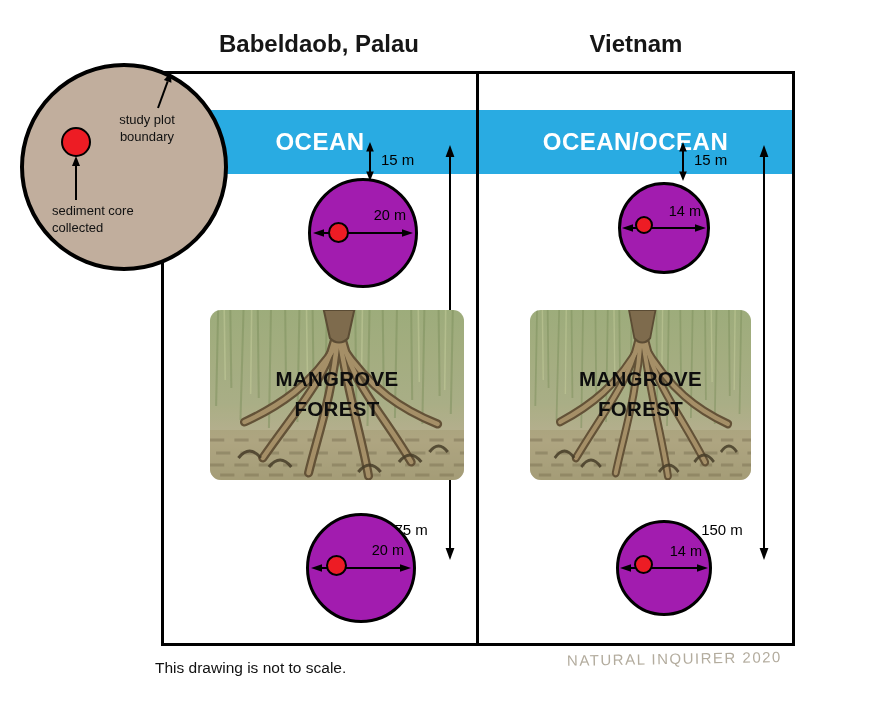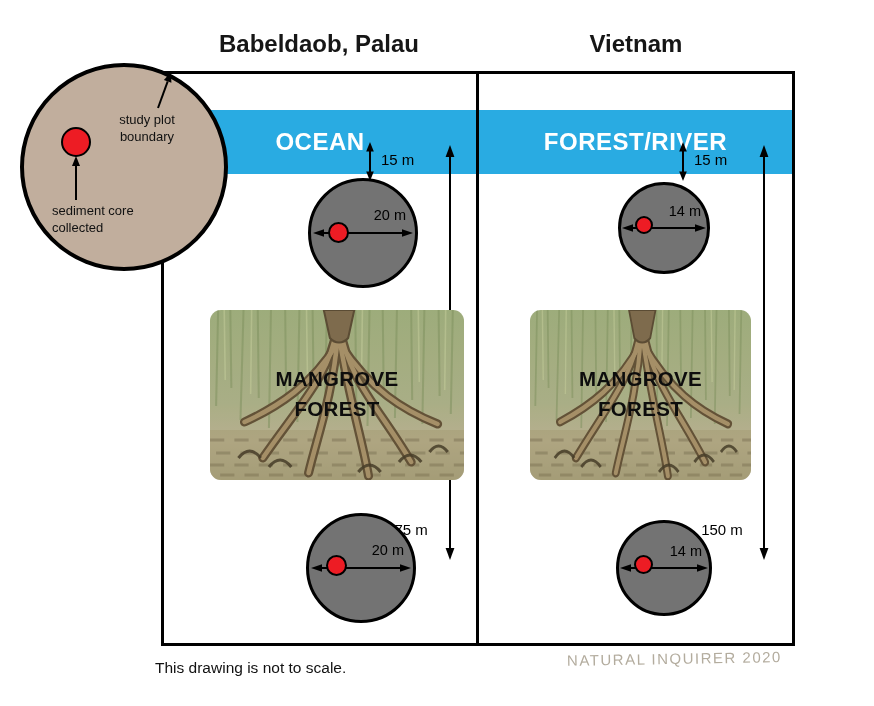--- a/index.html
+++ b/index.html
@@ -6,21 +6,21 @@
   html,body { background:#ffffff; }
   body { font-family:"Liberation Sans","DejaVu Sans",sans-serif; }
   .stage { position:relative; width:874px; height:706px; background:#fff; overflow:hidden; }
 
   .title { position:absolute; text-align:center; font-size:24px; font-weight:600; color:#161616; }
   .frame { position:absolute; border:3px solid #000; background:#fff; }
   .divider { position:absolute; background:#000; }
   .banner { position:absolute; background:#29ABE2; color:#fff; display:flex; align-items:center; justify-content:center;
             font-size:24px; font-weight:bold; letter-spacing:.5px;margin-top:36px; }
 
-  .circle { position:absolute; background:#737373; border:3px solid #000; border-radius:50%; }
+  .circle { position:absolute; background:#a21caf; border:3px solid #000; border-radius:50%; }
   .dot { position:absolute; background:#ED1C24; border:2.5px solid #000; border-radius:50%; }
   .measure { position:absolute; font-size:15px; color:#000; white-space:nowrap; }
   .measure.ra { text-align:center; }
   .dia-label { position:absolute; font-size:14.5px; color:#000; }
 
   svg.arrow { position:absolute; overflow:visible; }
   svg.arrow line { stroke:#000; stroke-width:2; }
   svg.arrow polygon { fill:#000; }
 
   .forest { position:absolute; overflow:hidden;border-radius:11px; }
@@ -43,21 +43,21 @@
   <div class="title" style="left:161px;top:30px;width:316px">Babeldaob, Palau</div>
   <div class="title" style="left:477px;top:30px;width:318px">Vietnam</div>
 
   <div class="frame" style="left:161px;top:71px;width:634px;height:575px"></div>
   <div class="divider" style="left:476px;top:71px;width:3px;height:575px"></div>
 
   <div class="banner" style="left:164px;top:74px;width:312px;height:64px">
     <span>OCEAN</span>
   </div>
   <div class="banner" style="left:479px;top:74px;width:313px;height:64px">
-    <span>FOREST/RIVER</span>
+    <span>OCEAN/OCEAN</span>
   </div>
 
   <svg class="arrow" style="left:363px;top:142px" width="14" height="39">
     <line x1="7" y1="8" x2="7" y2="31"></line>
     <polygon points="7,0 3.2,9.5 10.8,9.5"></polygon>
     <polygon points="7,39 3.2,29.5 10.8,29.5"></polygon>
   </svg>
   <div class="measure" style="left:381px;top:151px">15 m</div>
 
   <svg class="arrow" style="left:443px;top:145px" width="14" height="415">

